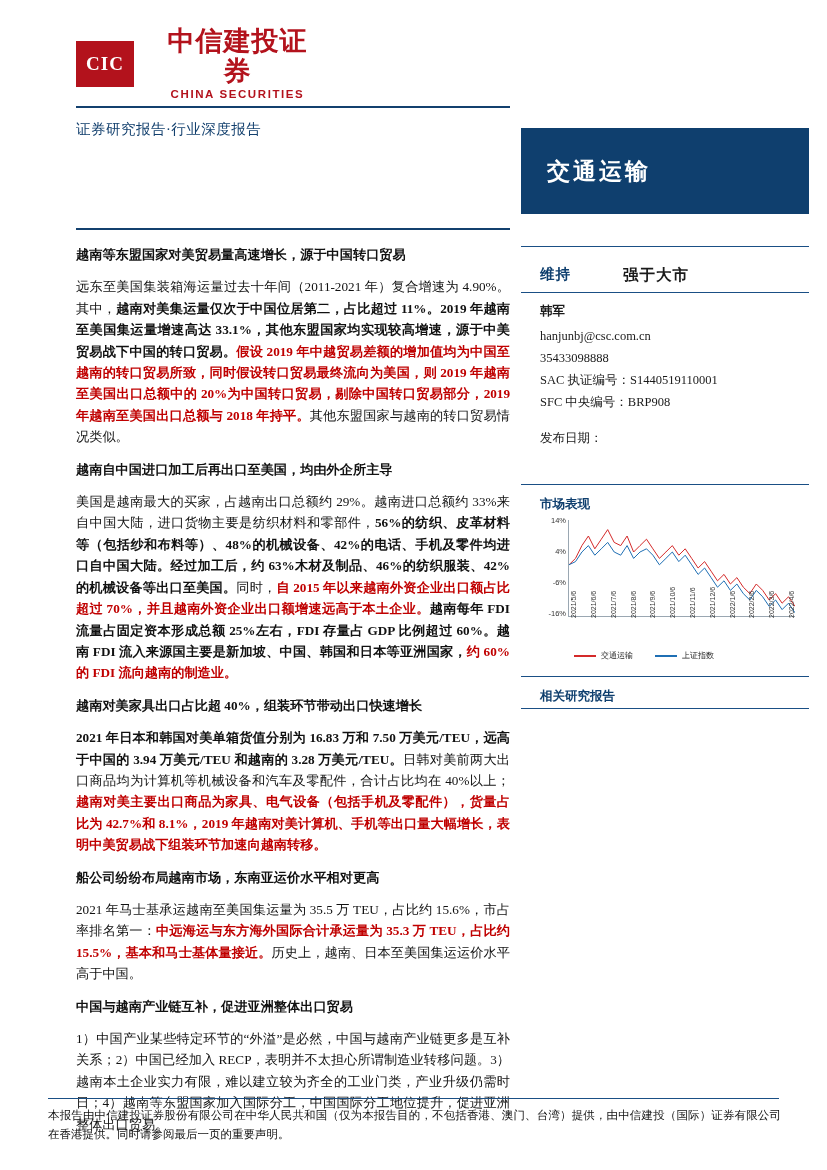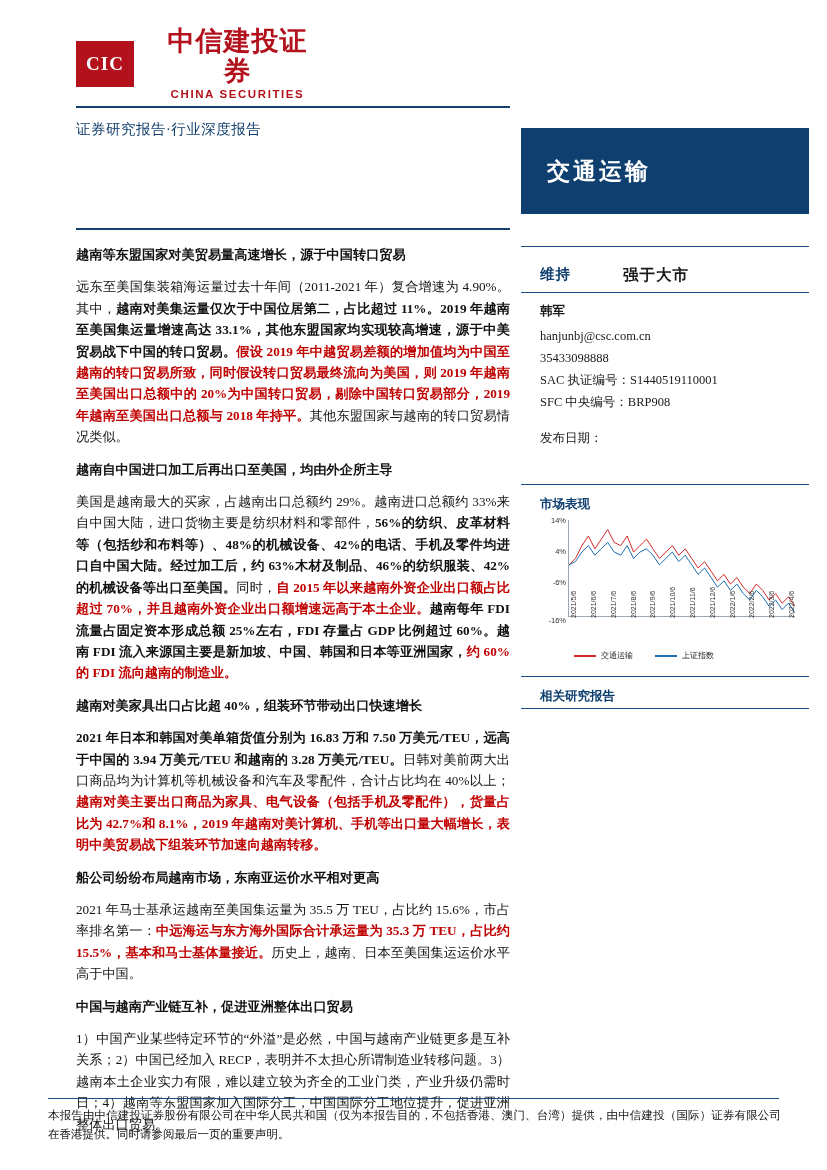--- a/index.html
+++ b/index.html
@@ -110,21 +110,21 @@
   <div class="meta" style="top:392px;">SFC 中央编号：BRP908</div>
   <div class="meta" style="top:428px;">发布日期：</div>
 
   <div class="rail-line" style="top:484px;"></div>
   <div class="perf-title">市场表现</div>
 
   <div class="chart-wrap">
     <div class="ylab" style="top:0px;">14%</div>
     <div class="ylab" style="top:31px;">4%</div>
     <div class="ylab" style="top:62px;">-6%</div>
-    <div class="ylab" style="top:100px;">-16%</div>
+    <div class="ylab" style="top:93px;">-16%</div>
     <div class="chart-area">
       <svg id="chart-svg" width="226" height="96" viewBox="0 0 226 96" preserveAspectRatio="none">
           <polyline points="0.0,44.8 6.5,38.4 12.9,25.6 19.4,16.0 25.8,28.8 32.3,19.2 38.7,9.6 45.2,22.4 51.7,25.6 58.1,16.0 64.6,32.0 71.0,25.6 77.5,19.2 83.9,28.8 90.4,38.4 96.9,32.0 103.3,25.6 109.8,35.2 116.2,28.8 122.7,38.4 129.1,48.0 135.6,41.6 142.1,51.2 148.5,60.8 155.0,54.4 161.4,64.0 167.9,57.6 174.3,67.2 180.8,73.6 187.3,64.0 193.7,70.4 200.2,80.0 206.6,73.6 213.1,83.2 219.5,76.8 226.0,86.4" fill="none" stroke="#d42a2a" stroke-width="1"></polyline>
           <polyline points="0.0,44.8 6.5,41.6 12.9,32.0 19.4,25.6 25.8,35.2 32.3,28.8 38.7,22.4 45.2,32.0 51.7,35.2 58.1,25.6 64.6,38.4 71.0,32.0 77.5,28.8 83.9,35.2 90.4,44.8 96.9,38.4 103.3,32.0 109.8,41.6 116.2,35.2 122.7,44.8 129.1,54.4 135.6,48.0 142.1,57.6 148.5,67.2 155.0,60.8 161.4,70.4 167.9,64.0 174.3,73.6 180.8,80.0 187.3,70.4 193.7,76.8 200.2,86.4 206.6,80.0 213.1,89.6 219.5,83.2 226.0,92.8" fill="none" stroke="#1f6fb4" stroke-width="1"></polyline>
         </svg>
     </div>
     <div class="xlabs" id="xlabs">
         <span class="xlab" style="left:2.0px;top:0px;">2021/5/6</span>
         <span class="xlab" style="left:21.8px;top:0px;">2021/6/6</span>
         <span class="xlab" style="left:41.6px;top:0px;">2021/7/6</span>

